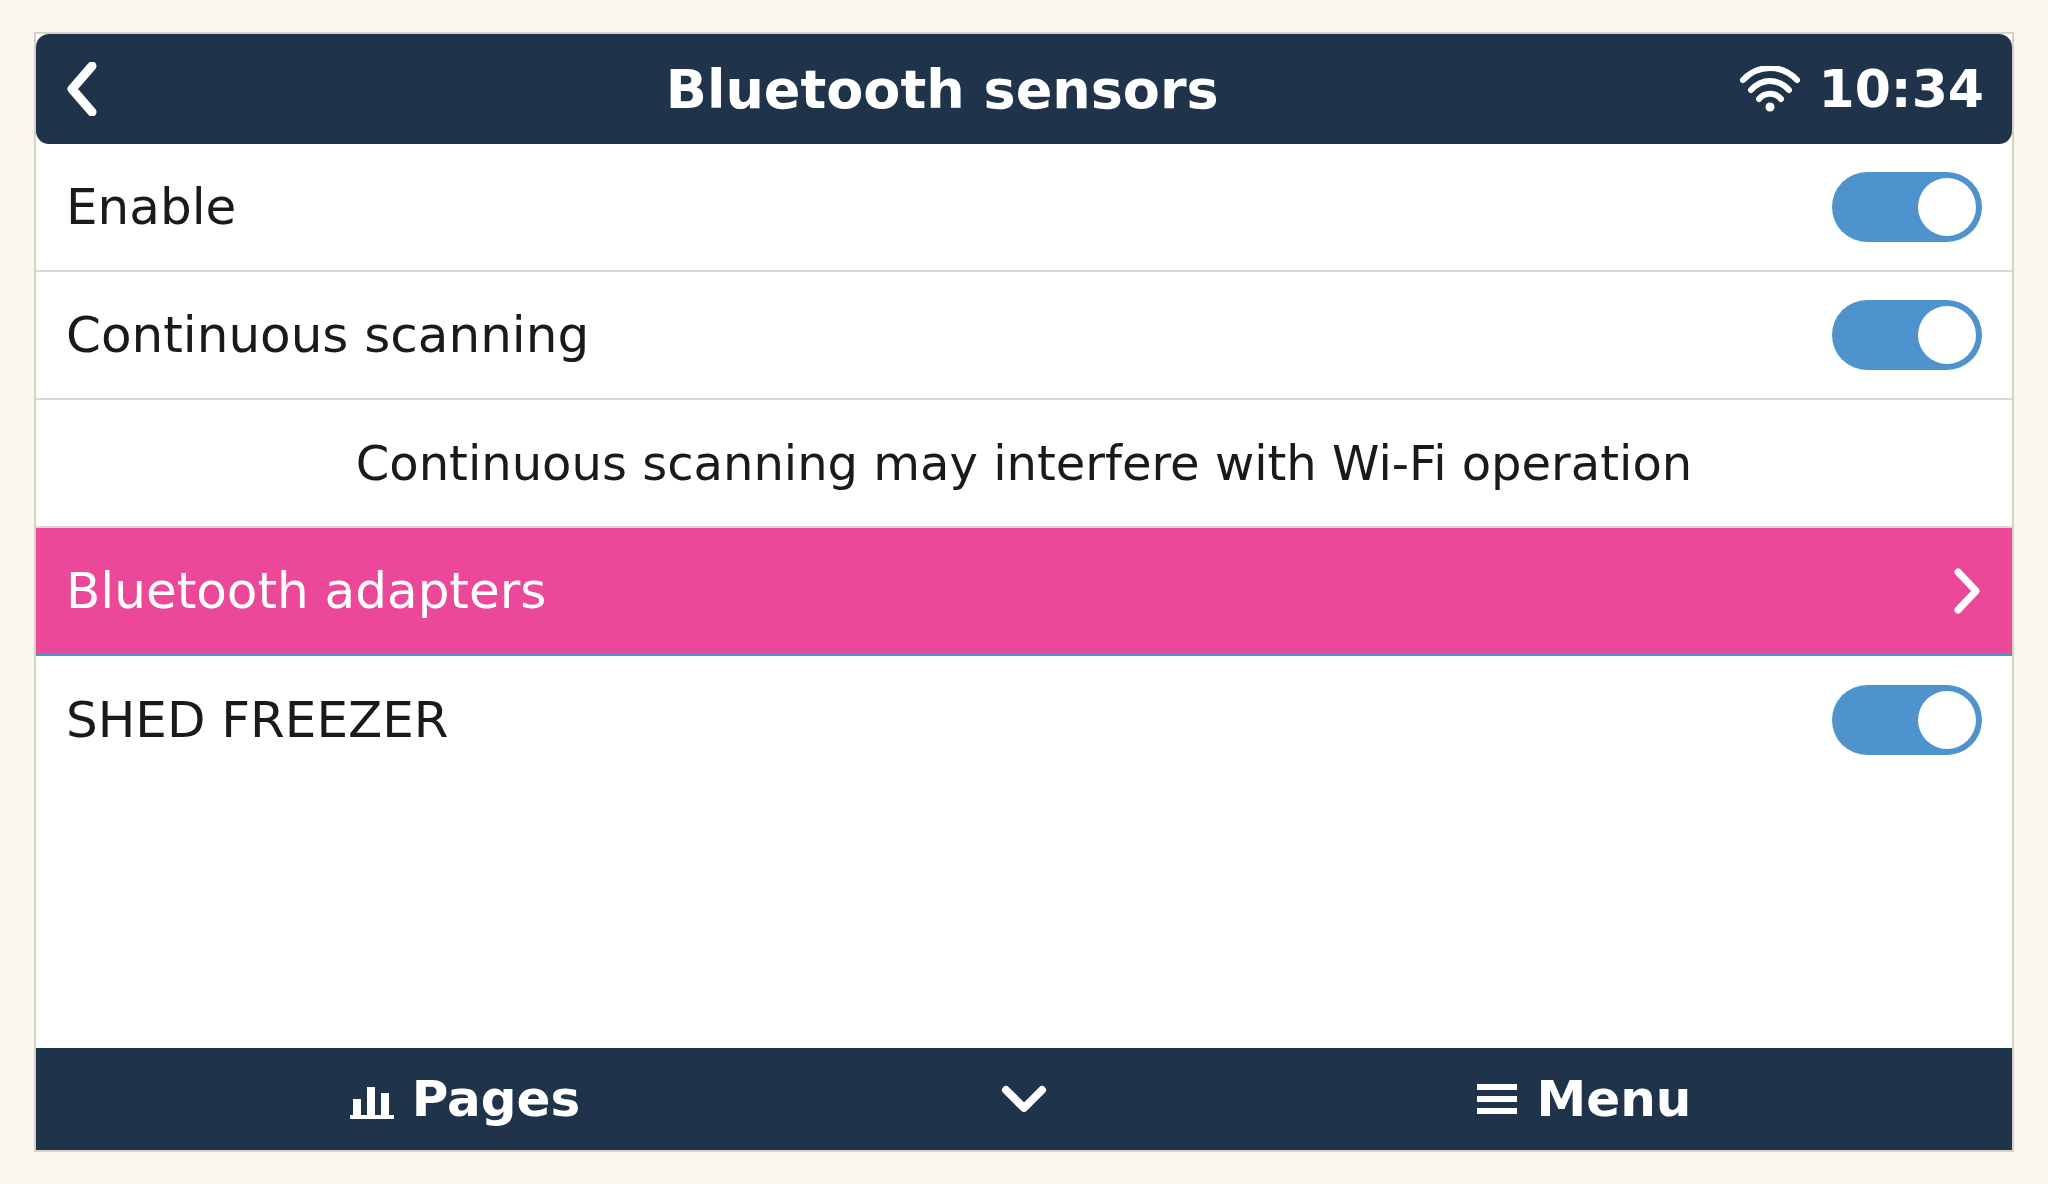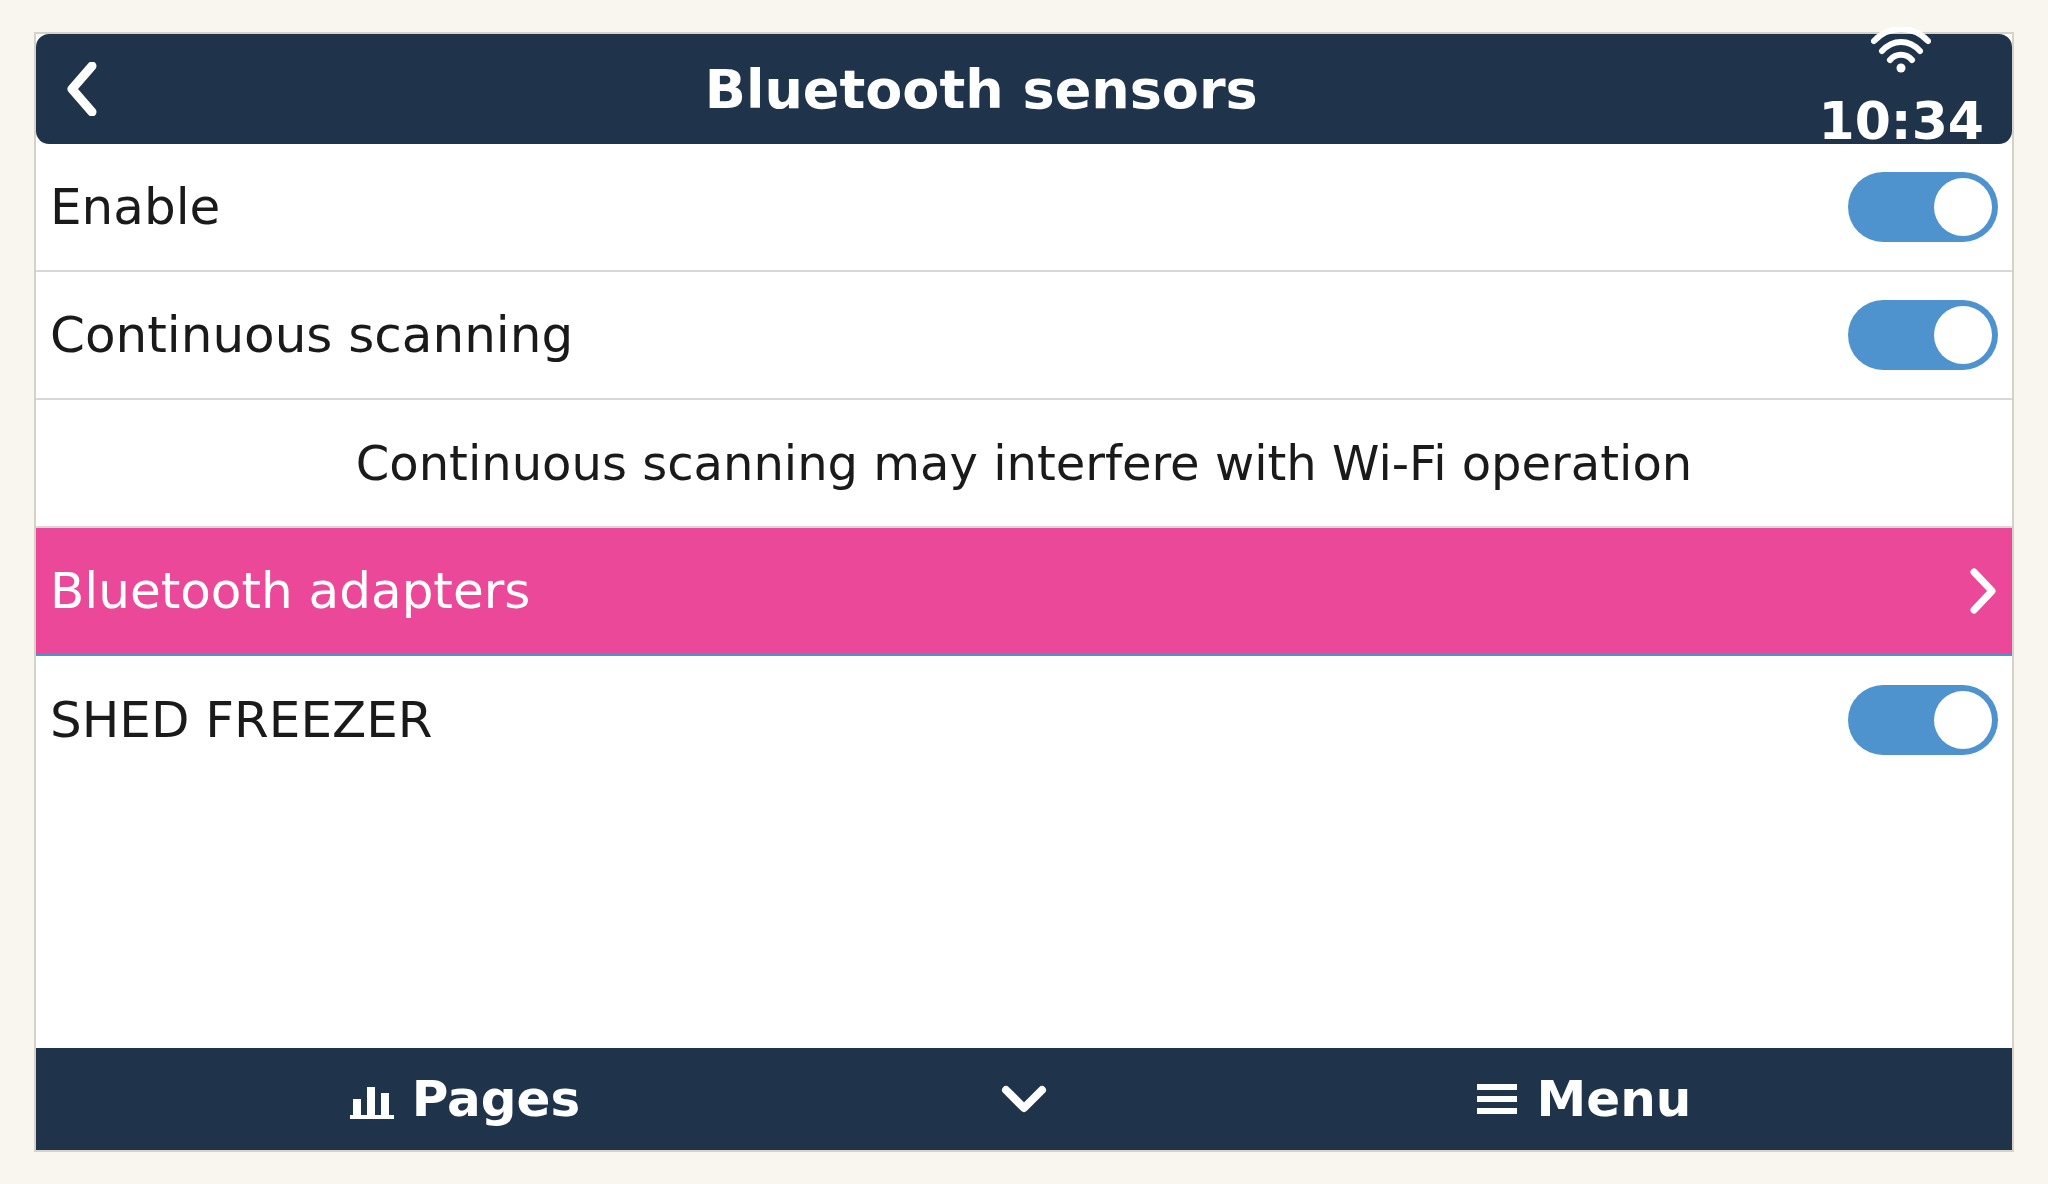--- a/index.html
+++ b/index.html
@@ -46,32 +46,31 @@
     text-align: center;
     font-weight: 700;
     font-size: 54px;
   }
   .header .status {
     display: flex;
     align-items: center;
     gap: 18px;
     font-weight: 700;
     font-size: 52px;
+  }
+  
+  .list {
+    flex: 1;
+    display: flex;
     flex-direction: column;
   }
-  
-  .list {
-    flex: 1;
-    display: flex;
-    flex-direction: column;
-  }
   .row {
     display: flex;
     align-items: center;
-    padding: 0 14px;
+    padding: 0 30px;
     height: 128px;
     border-bottom: 2px solid #d8d8d8;
     font-size: 50px;
     color: #1a1a1a;
     background: #ffffff;
   }
   .row .label {
     flex: 1;
   }
   .row.note {

